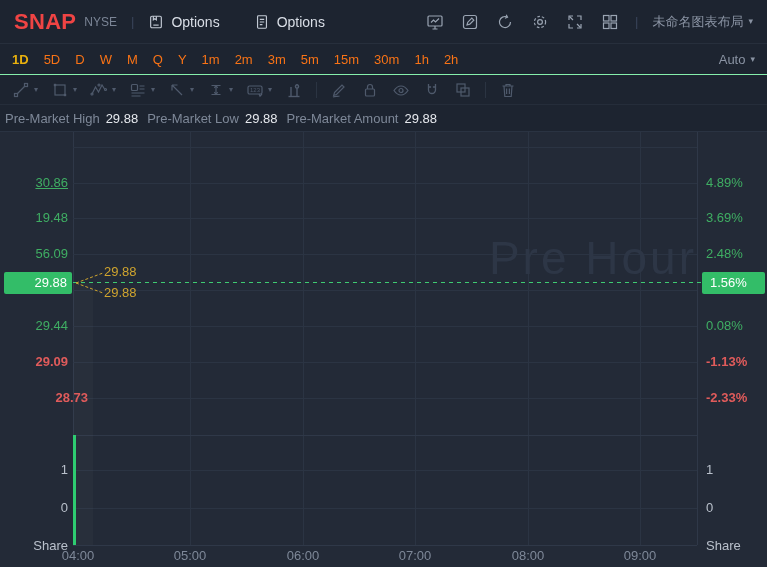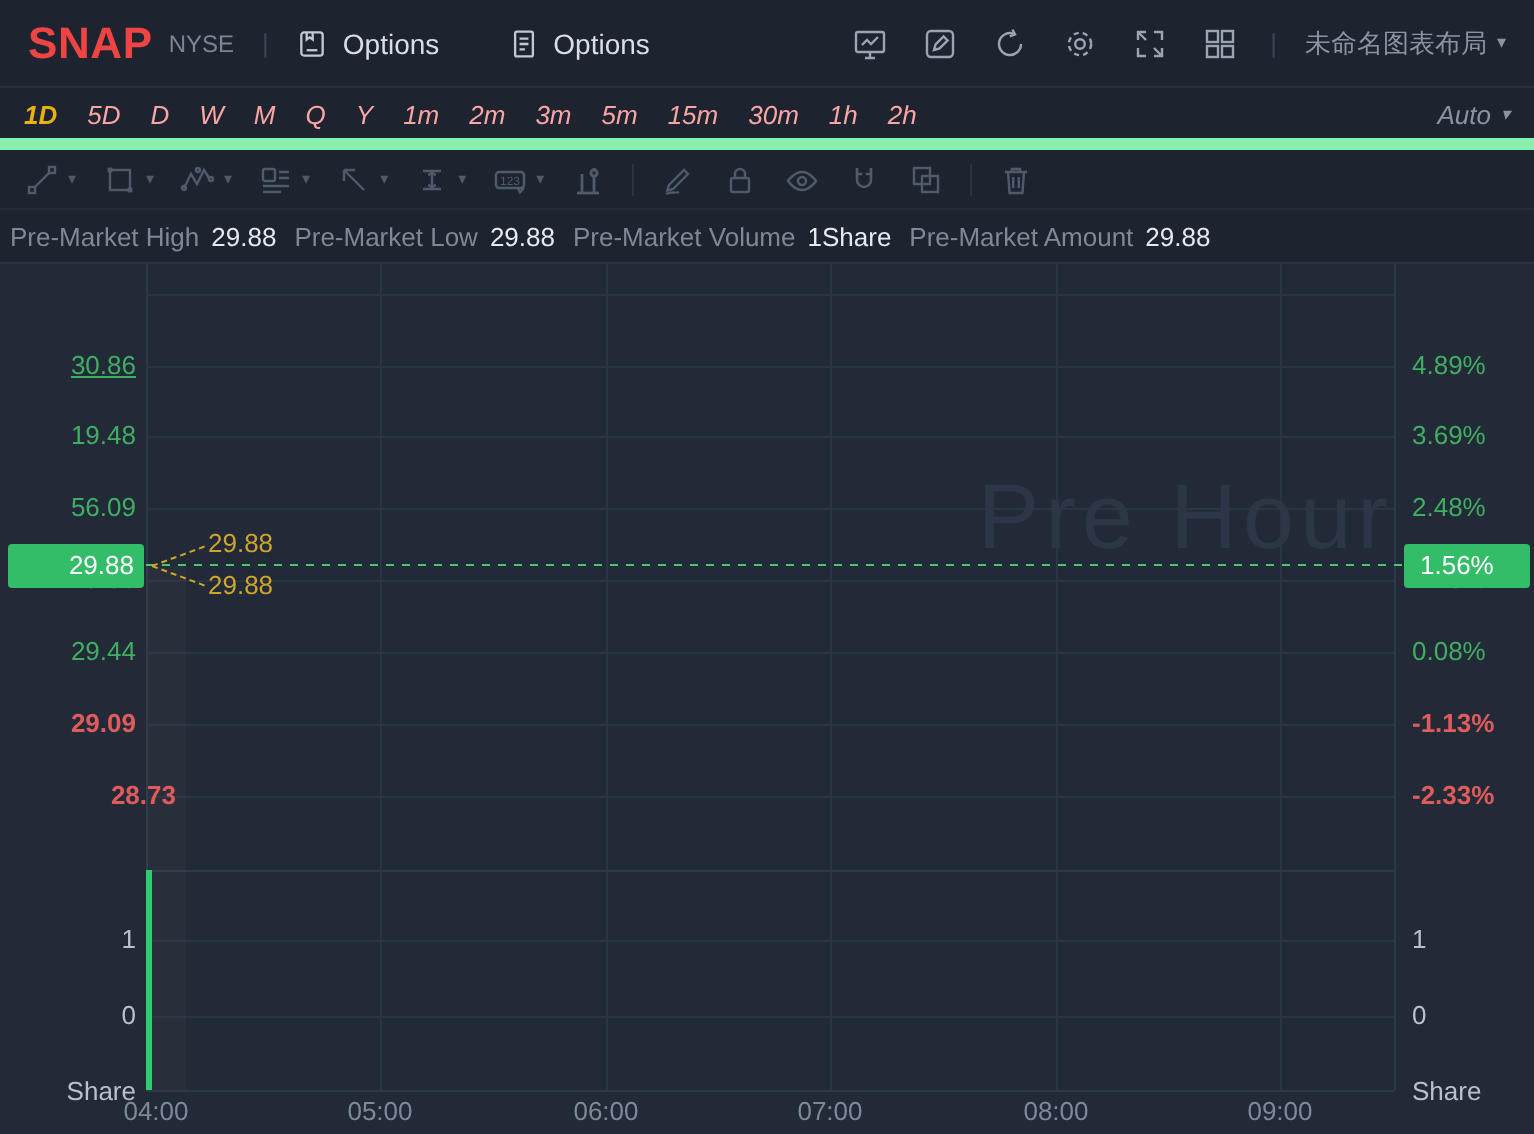--- a/index.html
+++ b/index.html
@@ -12,22 +12,22 @@
   .exchange{font-size:12px;color:#7b8596;margin-left:8px;}
   .pipe{color:#39455a;margin:0 14px;font-size:13px;}
   .tb-btn{display:flex;align-items:center;gap:7px;background:none;border:none;color:#d9dee6;
           font-size:14px;font-family:inherit;cursor:pointer;padding:0;margin-right:34px;}
   .tb-btn svg{color:#c2c9d4;}
   .tb-right{margin-left:auto;display:flex;align-items:center;gap:13px;}
   .icon-btn{background:none;border:none;padding:2px;cursor:pointer;color:#9aa4b2;display:flex;}
   .layout-name{font-size:13px;color:#8a93a3;display:flex;align-items:center;gap:5px;cursor:pointer;}
   .caret{font-size:9px;color:#8a93a3;line-height:1;}
   
-  .intervalbar{top:45px;height:30px;border-bottom:6px solid #86efac;padding:0 12px;gap:15px;font-style:italic;}
-  .iv{font-size:13px;color:#fca5a5;cursor:pointer;}
+  .intervalbar{top:45px;height:30px;border-bottom:1px solid #86efac;padding:0 12px;gap:15px;}
+  .iv{font-size:13px;color:#f97316;cursor:pointer;}
   .iv.active{color:#e9b10e;font-weight:700;}
   .auto{margin-left:auto;display:flex;align-items:center;gap:5px;font-size:13px;color:#8a93a3;cursor:pointer;}
   
   .drawbar{top:75px;height:30px;border-bottom:1px solid #252d3a;padding:0 12px;gap:13px;}
   .tool{display:flex;align-items:center;gap:4px;color:#4f5a6c;cursor:pointer;}
   .tool .caret{color:#4f5a6c;font-size:8px;}
   .vsep{width:1px;height:16px;background:#2b3442;}
   
   .premarket{top:106px;height:25px;padding:0 5px;font-size:13px;gap:9px;}
   .pm-label{color:#7e8898;}
@@ -260,24 +260,20 @@
   <div class="row premarket">
     <span class="pm-item">
       <span class="pm-label">Pre-Market High</span>
       <span class="pm-value">29.88</span>
     </span>
     <span class="pm-item">
       <span class="pm-label">Pre-Market Low</span>
       <span class="pm-value">29.88</span>
     </span>
     <span class="pm-item">
-      <span class="pm-label">Pre-Market Volume</span>
-      <span class="pm-value">1Share</span>
-    </span>
-    <span class="pm-item">
       <span class="pm-label">Pre-Market Amount</span>
       <span class="pm-value">29.88</span>
     </span>
   </div>
 
   <div class="chartbg"></div>
 
   <div class="gl-v" style="left:190px;"></div>
   <div class="gl-v" style="left:303px;"></div>
   <div class="gl-v" style="left:415px;"></div>

